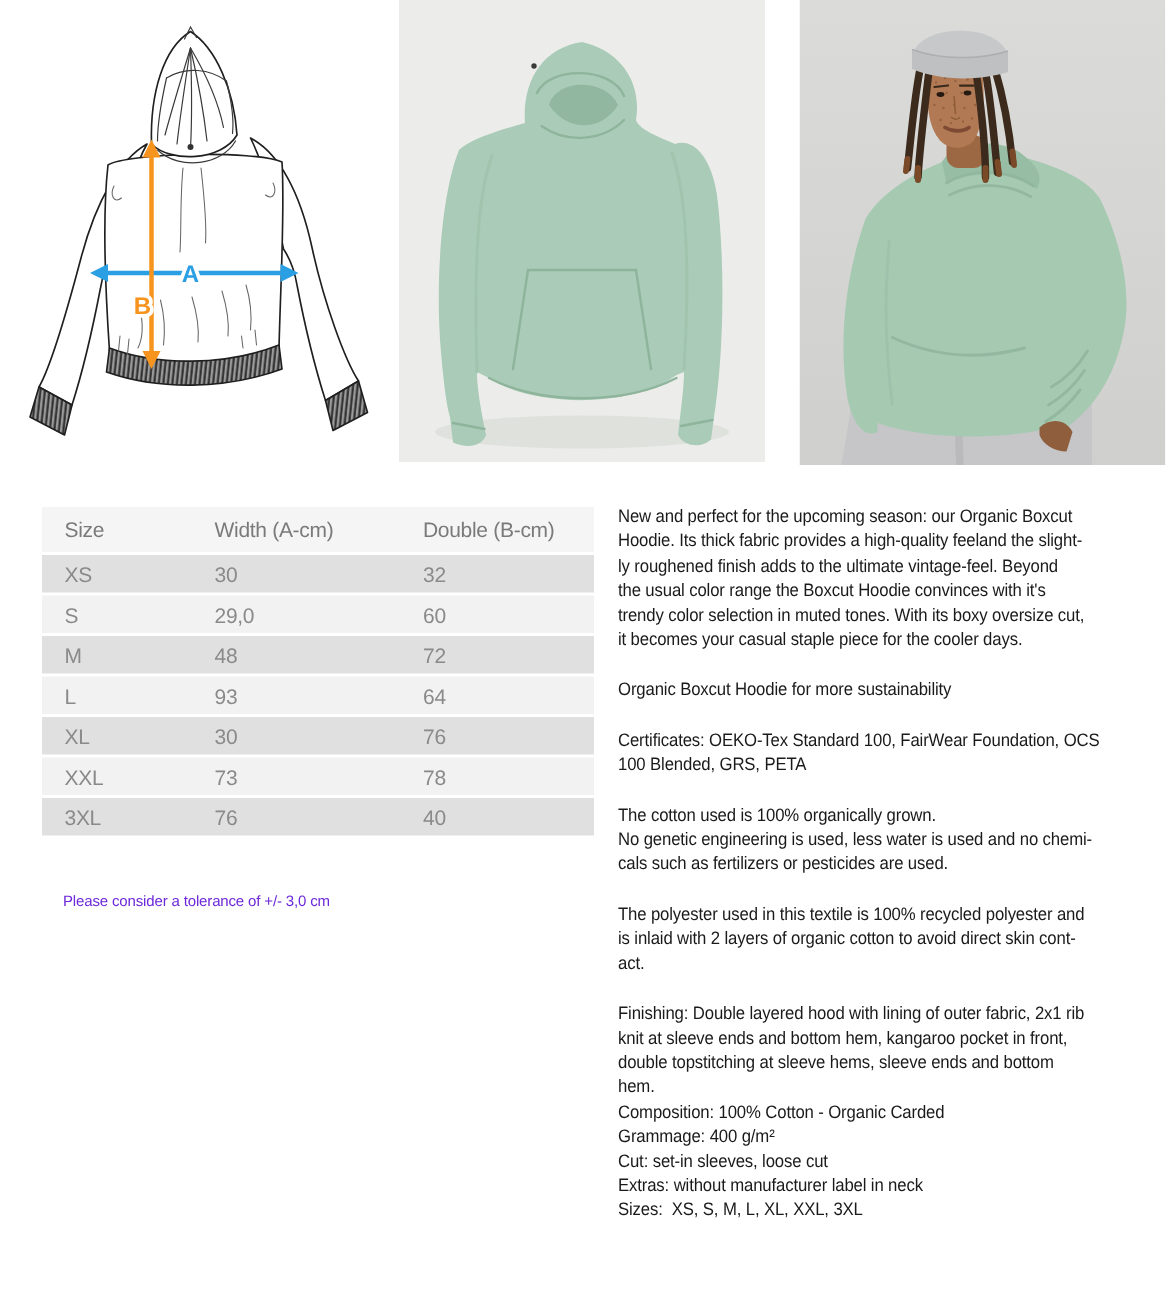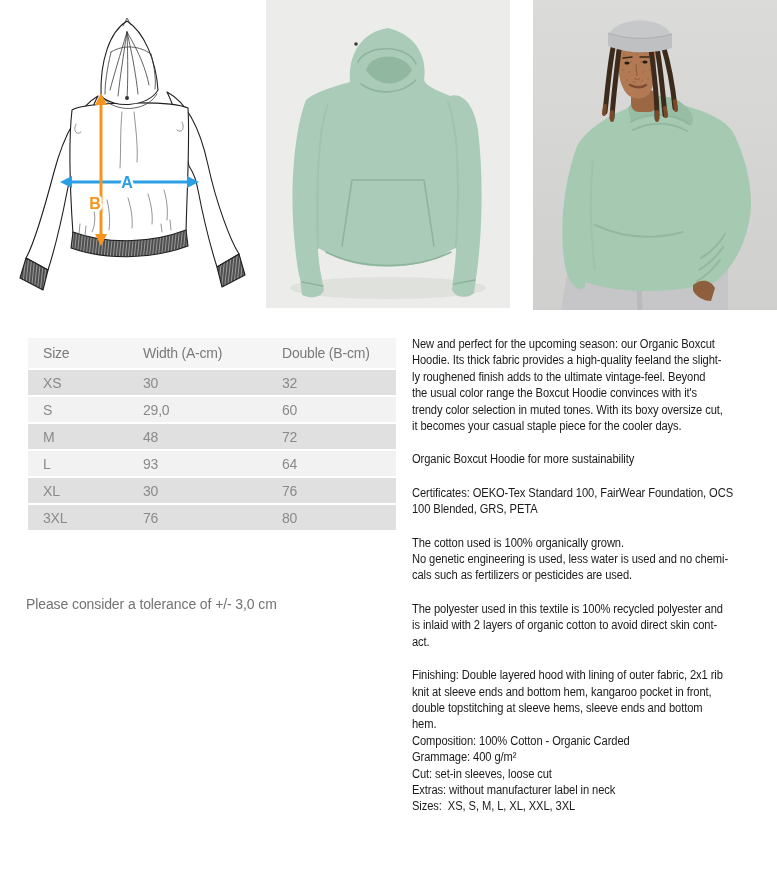--- a/index.html
+++ b/index.html
@@ -20,21 +20,21 @@
     display:grid;grid-template-columns:100px 139px auto;
     padding-left:15px;align-items:center;
     font-size:14px;letter-spacing:-0.2px;
   }
   .st-head{height:30px;background:#f5f5f5;color:#7a7a7a;}
   .st-row{height:25px;margin-top:2px;color:#8a8a8a;}
   .st-row.dark{background:#e0e0e0;}
   .st-row.light{background:#f2f2f2;}
 
   
-  #tolerance-note{left:26px;top:596px;font-size:14px;color:#737373;letter-spacing:-0.1px;}
+  #tolerance-note{left:42px;top:596px;font-size:10px;color:#6d28d9;letter-spacing:-0.1px;}
 
   
   #description{
     left:412px;top:336px;width:392px;
     transform:scaleX(0.93);transform-origin:0 0;
     color:#1a1a1a;font-size:12px;line-height:16.4px;letter-spacing:-0.1px;
   }
   #description p{margin:0 0 17px 0;white-space:pre-wrap;}
 
   svg{display:block;}
@@ -255,24 +255,29 @@
       <div class="st-row light">
         <span>L</span>
         <span>93</span>
         <span>64</span>
       </div>
       <div class="st-row dark">
         <span>XL</span>
         <span>30</span>
         <span>76</span>
       </div>
+      <div class="st-row light">
+        <span>XXL</span>
+        <span>73</span>
+        <span>78</span>
+      </div>
       <div class="st-row dark">
         <span>3XL</span>
         <span>76</span>
-        <span>80</span>
+        <span>40</span>
       </div>
     </div>
 </div>
 
 <div class="abs" id="tolerance-note">Please consider a tolerance of +/- 3,0 cm</div>
 
 <div class="abs" id="description">
     <p>New and perfect for the upcoming season: our Organic Boxcut
 Hoodie. Its thick fabric provides a high-quality feeland the slight-
 ly roughened finish adds to the ultimate vintage-feel. Beyond

